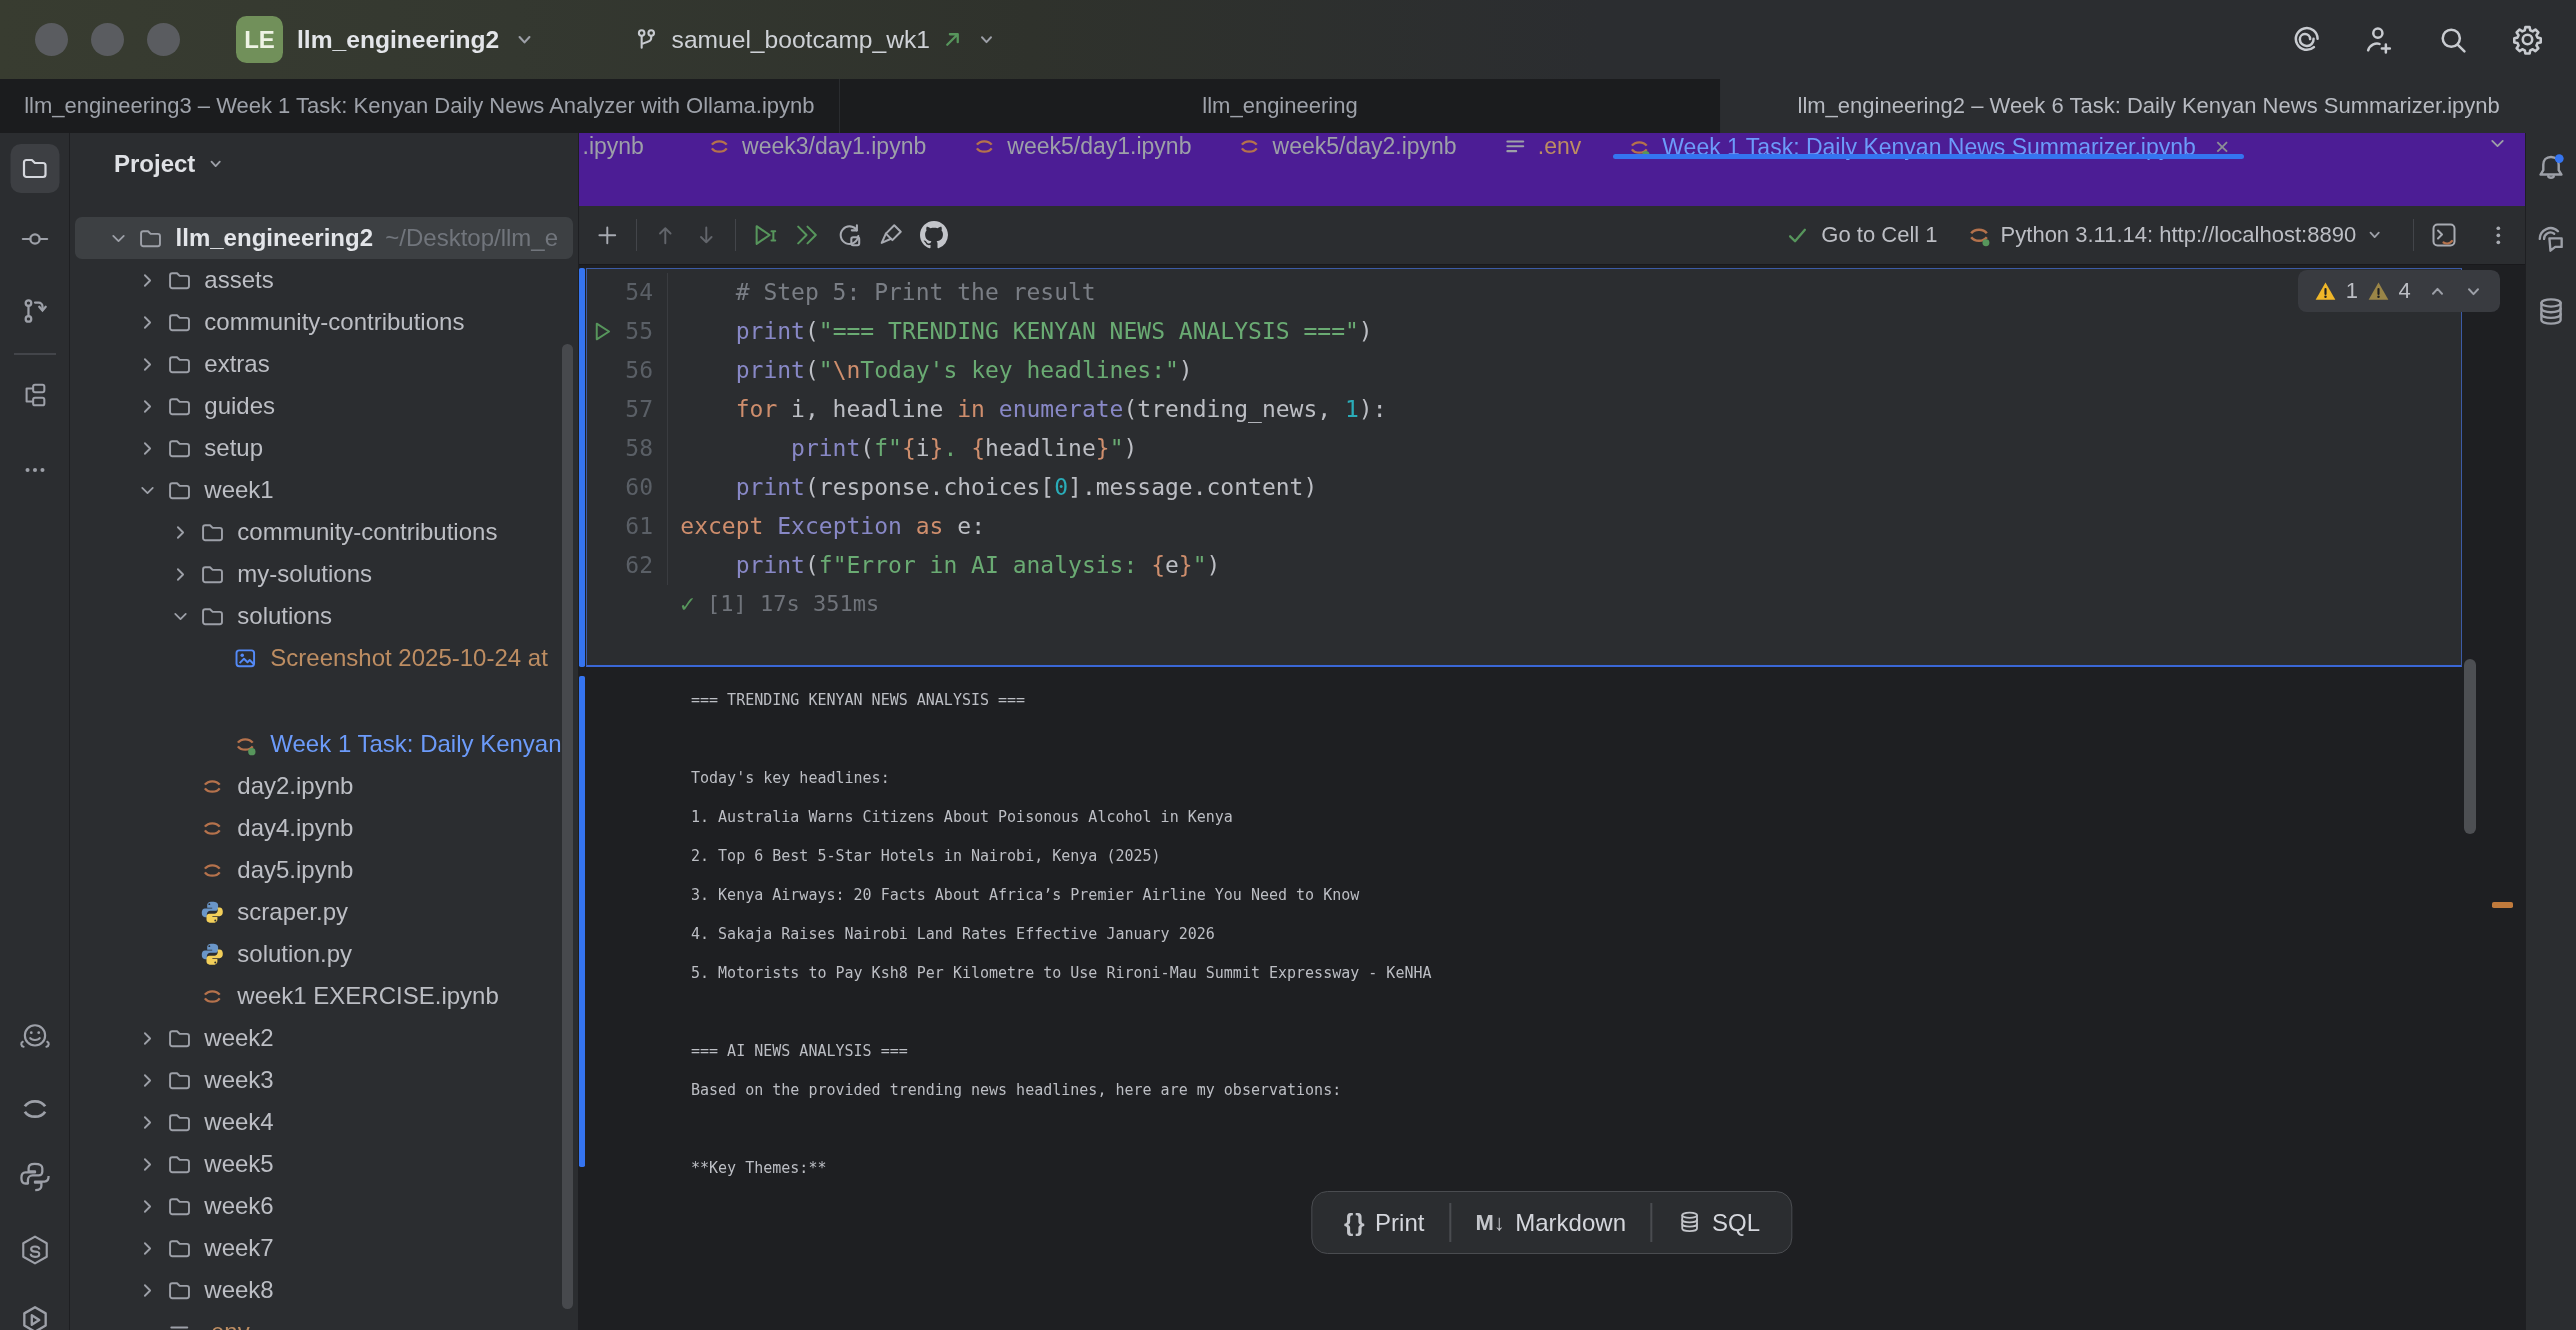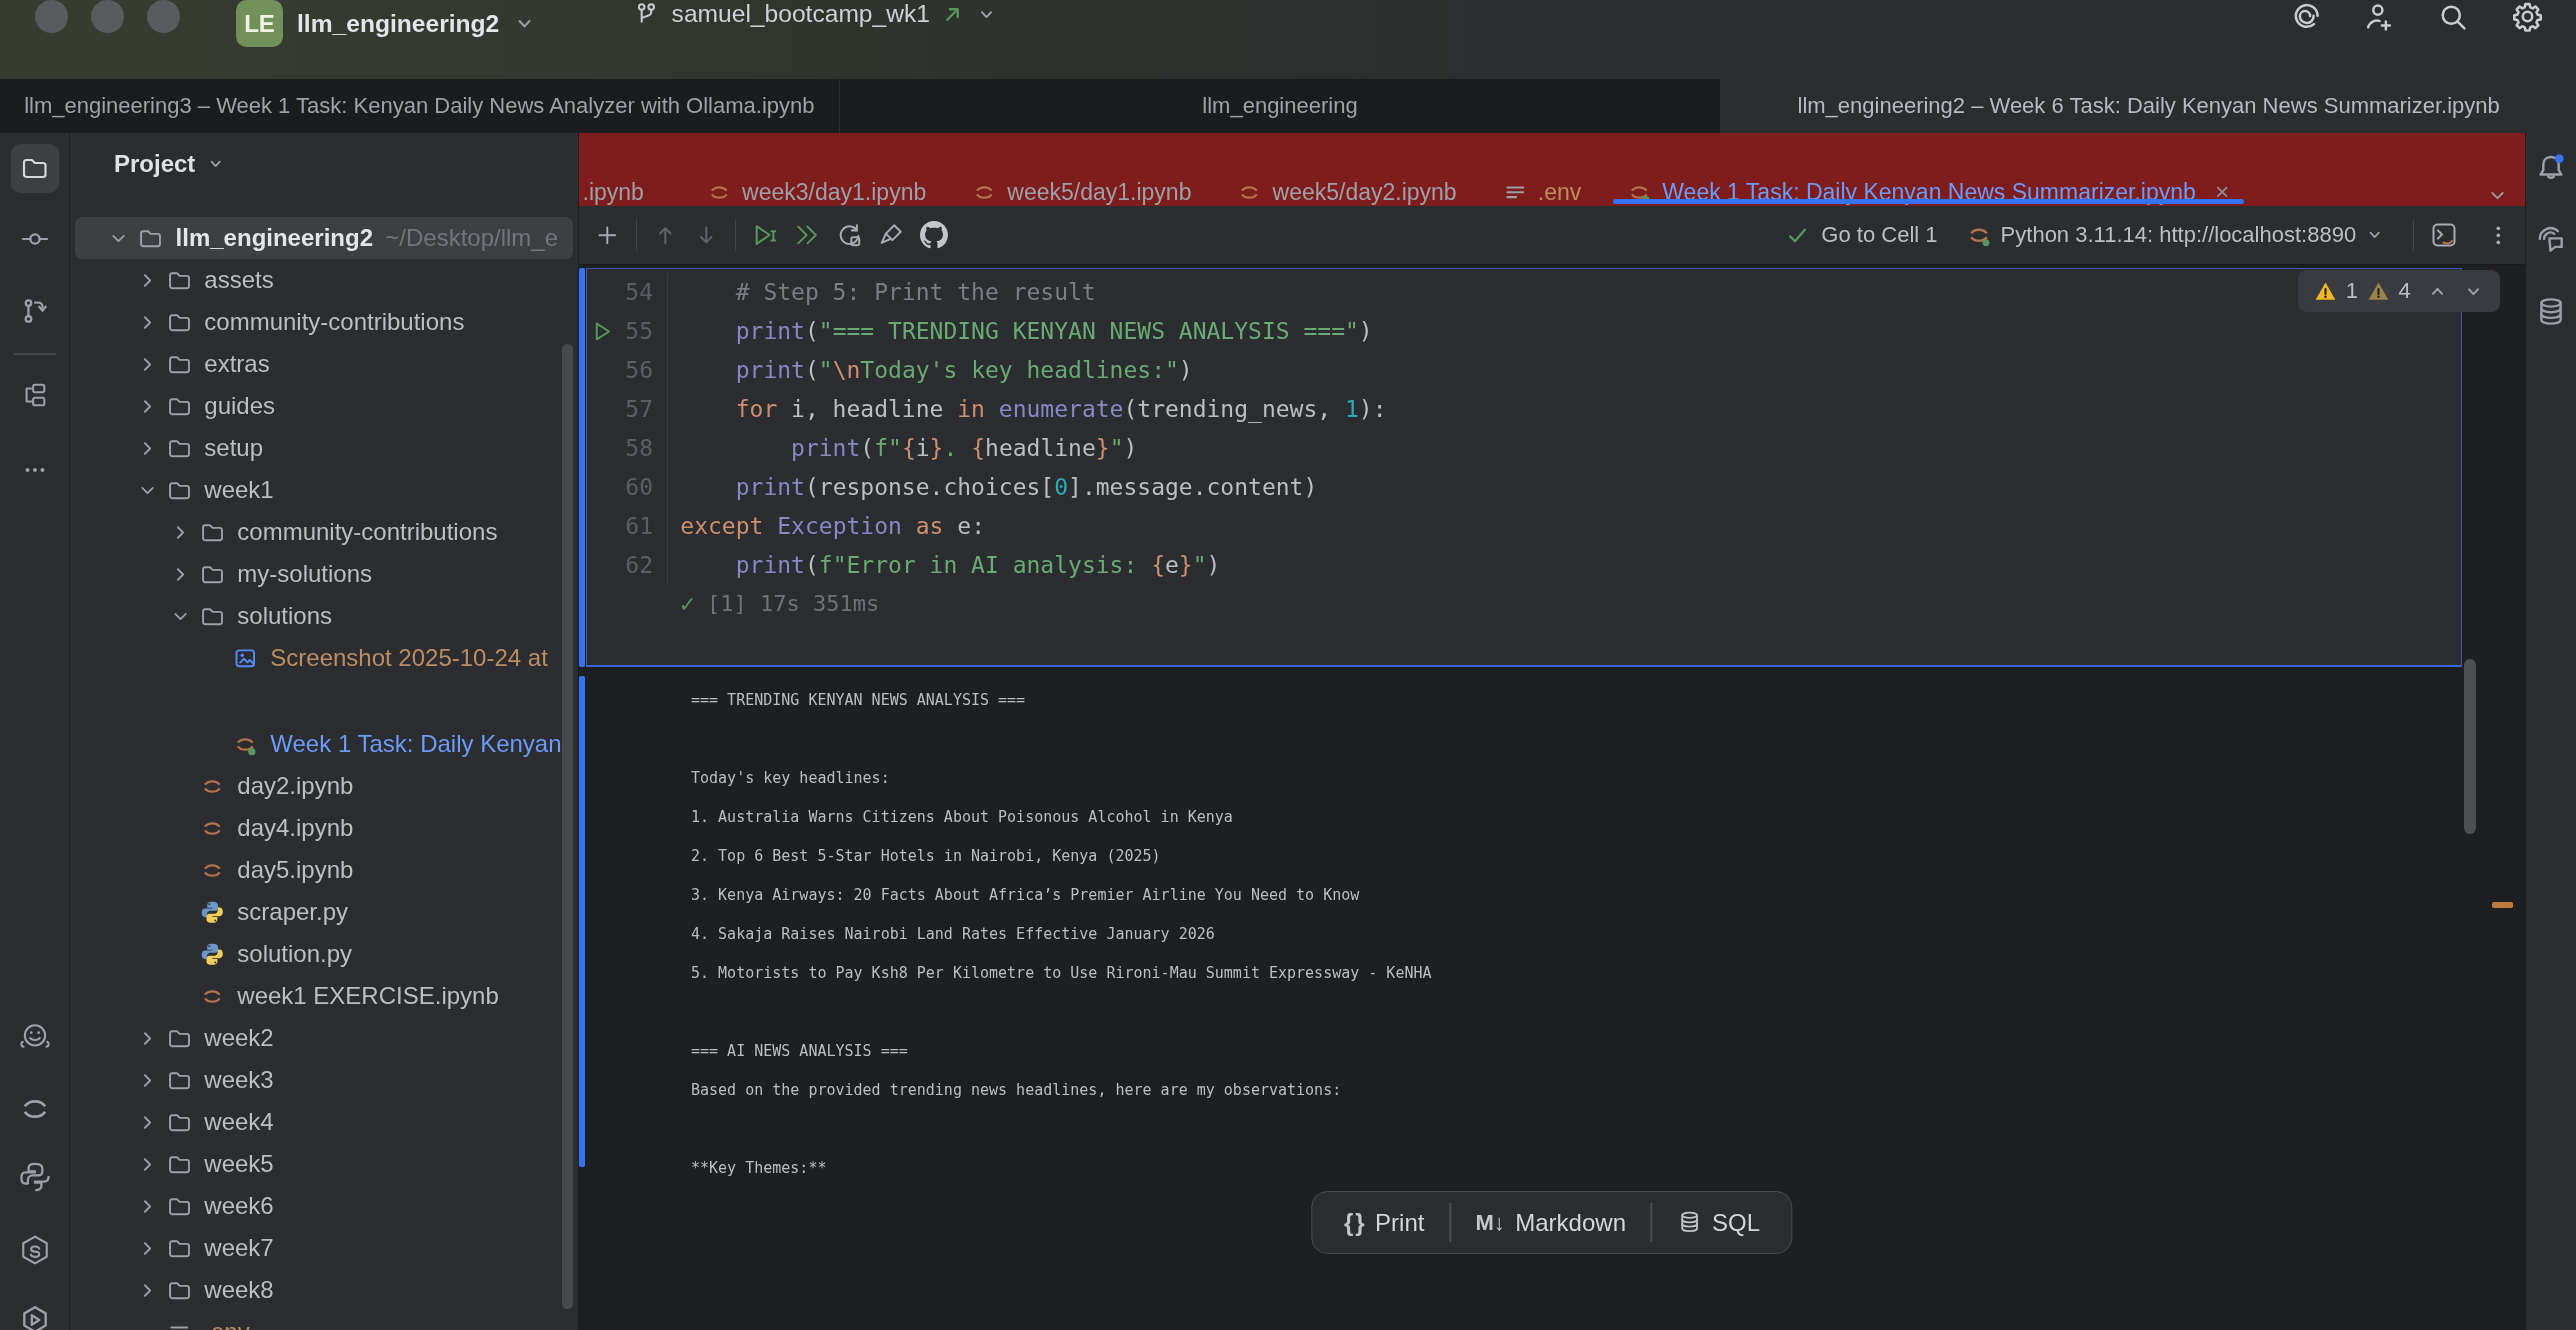--- a/index.html
+++ b/index.html
@@ -4,21 +4,21 @@
 <style>
   *{box-sizing:border-box;margin:0;padding:0}
   html,body{background:#1e1f22}
   #app{position:relative;width:2576px;height:1330px;overflow:hidden;background:#1e1f22;
        font-family:"Liberation Sans",sans-serif;color:#bcbec4;-webkit-font-smoothing:antialiased}
   svg{display:block}
 
   
   .titlebar{position:absolute;left:0;top:0;width:2576px;height:79px;
     background:linear-gradient(to right,#383c30 0%,#343830 20%,#2f322c 40%,#2b2d30 62%,#2b2d30 100%);
-    display:flex;align-items:flex-start}
+    display:flex;align-items:center}
   .traffic{display:flex;gap:23px;margin-left:35px}
   .dot{width:33px;height:33px;border-radius:50%;background:#5a5c60}
   .proj-widget{display:flex;align-items:center;gap:14px;margin-left:56px}
   .proj-badge{width:47px;height:47px;border-radius:10.5px;background:#71905a;color:#eef3e4;
     font-size:24px;font-weight:700;display:flex;align-items:center;justify-content:center}
   .proj-name{font-size:24.6px;font-weight:600;color:#e3e5e9}
   .chev{color:#9da0a8}
   .branch-widget{display:flex;align-items:center;gap:12.3px;margin-left:97px;color:#ced1d6;font-size:24.6px}
   .tb-right{margin-left:auto;display:flex;align-items:center;gap:42px;margin-right:32px;color:#c8cbd0}
 
@@ -51,21 +51,21 @@
   .tlabel.blue{color:#6c9bfa}
   .tpath{margin-left:12.3px;color:#71757c}
   .tree-scroll{position:absolute;right:5.3px;top:211px;width:10.5px;height:965px;border-radius:5.3px;background:#47494d}
 
   .rightstrip{position:absolute;left:2525px;top:133px;width:51px;height:1197px;background:#2b2d30;
     border-left:1.8px solid #1e1f22}
   .rs-ico{position:absolute;left:50%;transform:translateX(-50%);color:#9da0a8}
 
   
   .editor{position:absolute;left:579px;top:133px;width:1946px;height:1197px;background:#1e1f22}
-  .tabrow{position:absolute;left:0;top:0;width:100%;height:73px;background:#7f1d1d;display:flex;align-items:flex-end}
+  .tabrow{position:absolute;left:0;top:0;width:100%;height:73px;background:#4c1d95;display:flex;align-items:flex-start}
   .edtab{position:relative;display:flex;align-items:center;gap:10.5px;padding:0 23px;font-size:23px;
     color:#9da0a8;white-space:nowrap}
   .edtab.partial{width:105px;padding:0 3.5px;overflow:hidden}
   .edtab.active .tab-label{color:#6c9bfa}
   .tab-label.orange{color:#bd8d62}
   .tab-close{color:#8c8f96;font-size:24.6px;margin-left:8.8px}
   .tab-underline{position:absolute;left:8.8px;right:8.8px;bottom:1.8px;height:5.3px;border-radius:2.6px;background:#3574f0}
   .tab-more{margin-left:auto;display:flex;align-items:center;padding:0 17.5px;color:#9da0a8}
 
   .nbtoolbar{position:absolute;left:0;top:73px;width:100%;height:59px;background:#2b2d30;

